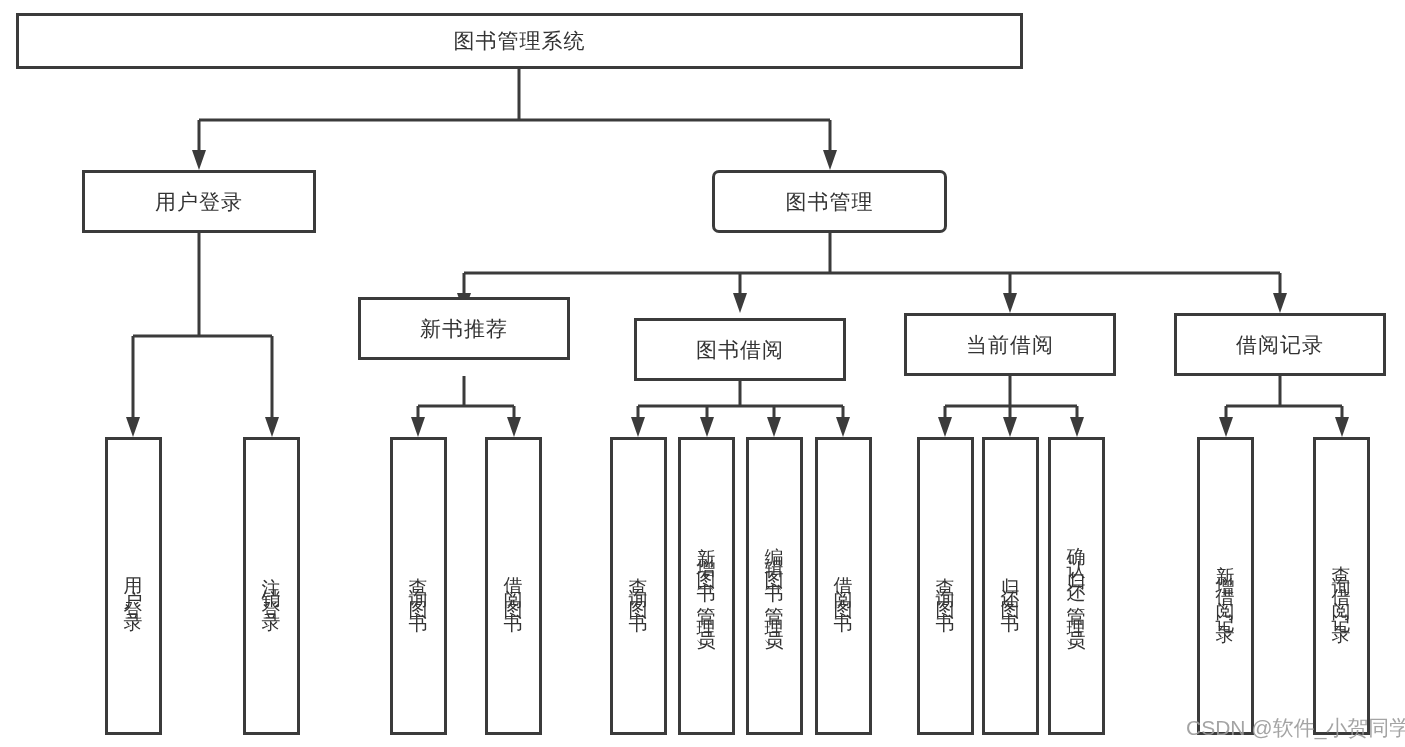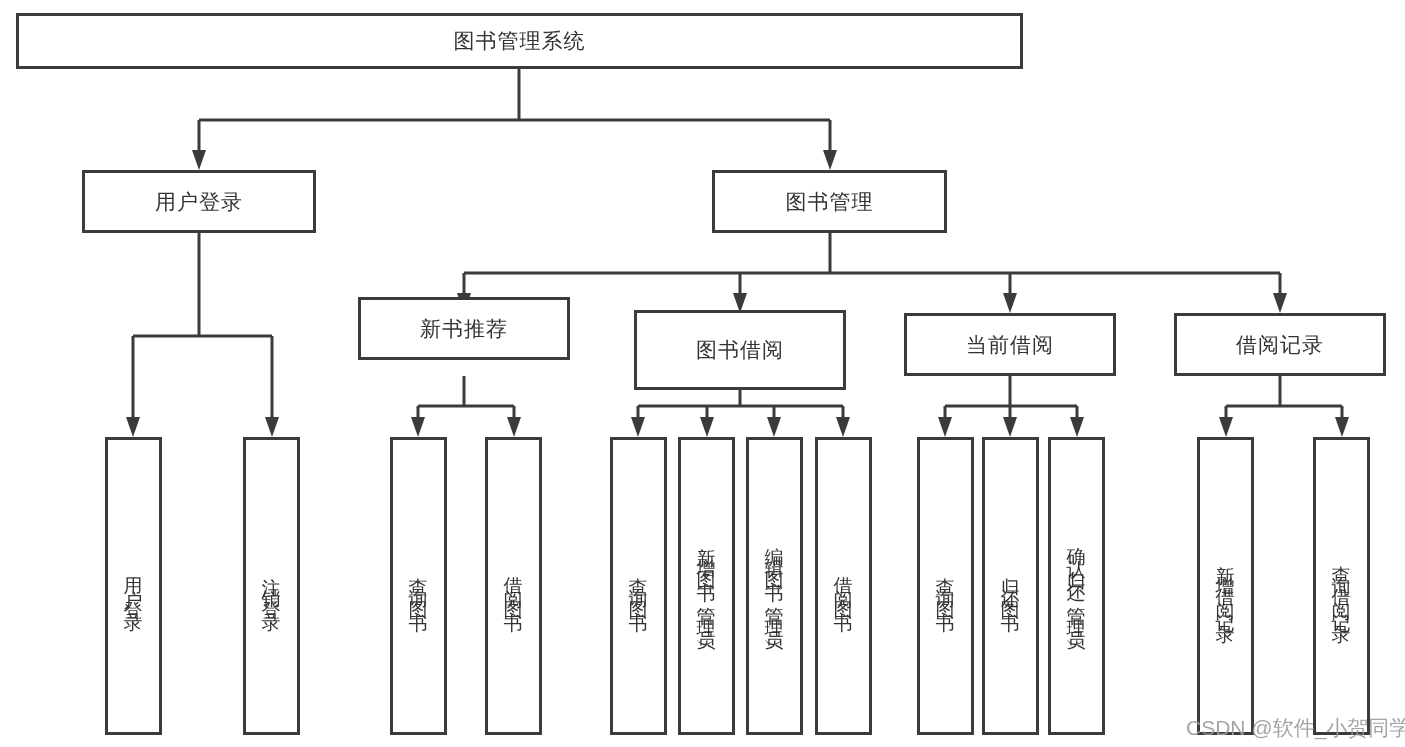--- a/index.html
+++ b/index.html
@@ -121,24 +121,24 @@
     <g>
       <path class="wire" d="M1280 376 V406 M1226 406 H1342 M1226 406 V420 M1342 406 V420"></path>
       <path class="arrowhead" d="M1219 417 L1233 417 L1226 437 Z"></path>
       <path class="arrowhead" d="M1335 417 L1349 417 L1342 437 Z"></path>
     </g>
   </svg>
 
   <div class="node" style="left:16px; top:13px; width:1007px; height:56px;">图书管理系统</div>
 
   <div class="node" style="left:82px; top:170px; width:234px; height:63px;">用户登录</div>
-  <div class="node" style="left:712px; top:170px; width:235px; height:63px;">图书管理</div>
+  <div class="node" style="left:712px; top:170px; width:235px; height:63px;border-radius:7px;">图书管理</div>
 
   <div class="node" style="left:358px; top:297px; width:212px; height:63px;">新书推荐</div>
-  <div class="node" style="left:634px; top:310px; width:212px; height:80px;">图书借阅</div>
+  <div class="node" style="left:634px; top:318px; width:212px; height:63px;">图书借阅</div>
   <div class="node" style="left:1174px; top:313px; width:212px; height:63px;">借阅记录</div>
   <div class="node" style="left:904px; top:313px; width:212px; height:63px;">当前借阅</div>
 
   <div class="node leaf" style="left:105px;">用户登录</div>
   <div class="node leaf" style="left:243px;">注销登录</div>
 
   <div class="node leaf" style="left:390px;">查询图书</div>
   <div class="node leaf" style="left:485px;">借阅图书</div>
 
   <div class="node leaf" style="left:610px;">查询图书</div>

